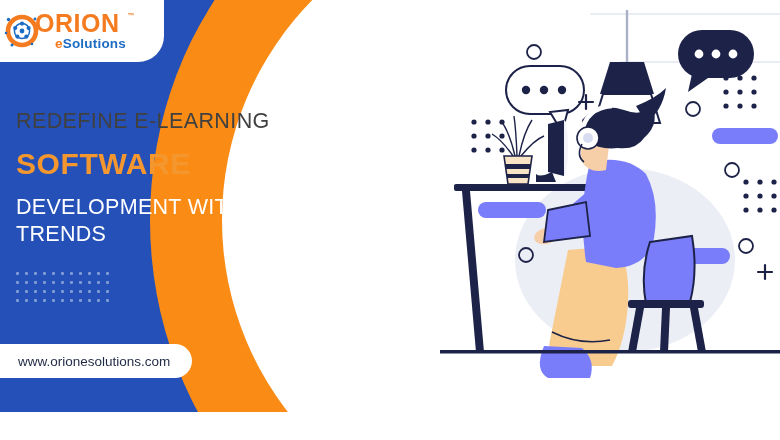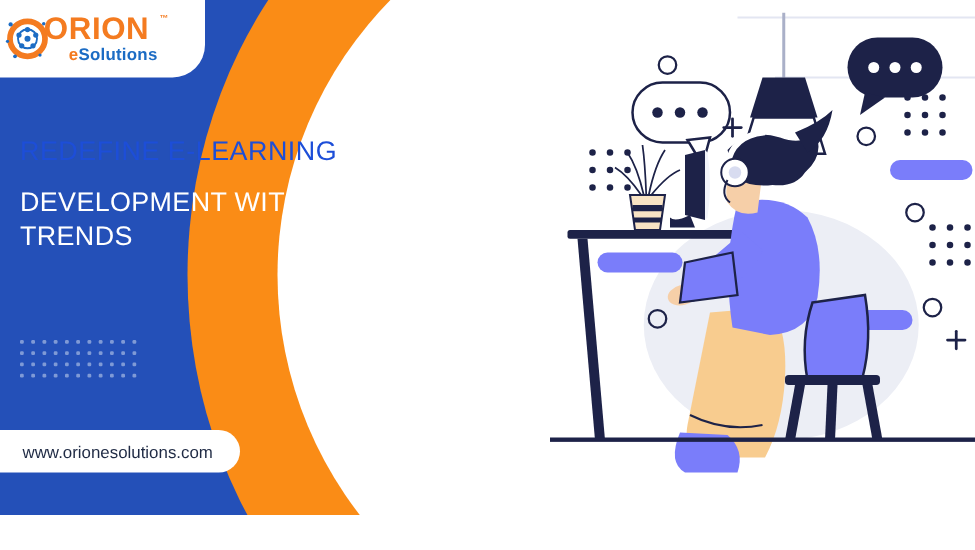--- a/index.html
+++ b/index.html
@@ -143,21 +143,21 @@
 
   
   .headline {
     position: absolute;
     left: 16px;
     top: 108px;
     width: 330px;
   }
   .hl-line1 {
     font-size: 21.5px;
-    color: #1d4ed8;
+    color: #404040;
     letter-spacing: 0.4px;
     line-height: 1.25;
   }
   .hl-line2 {
     font-size: 30px;
     font-weight: bold;
     color: #f5972f;
     letter-spacing: 0.6px;
     margin-top: 12px;
     line-height: 1.1;
@@ -240,20 +240,21 @@
       </svg>
     </span>
     <span class="logo-words">
       <span class="logo-orion"><span>ORION</span><span class="logo-tm">™</span></span>
       <span class="logo-esol"><span class="e-orange">e</span><span>Solutions</span></span>
     </span>
   </div>
 
   <div class="headline">
     <div class="hl-line1">REDEFINE E-LEARNING</div>
+    <div class="hl-line2">SOFTWARE</div>
     <div class="hl-line3">DEVELOPMENT WITH THESE 6 TRENDS</div>
   </div>
 
   <div class="dotgrid-left" id="dotgrid">
       <i style="background: rgb(127, 154, 214);"></i>
       <i style="background: rgb(127, 154, 214);"></i>
       <i style="background: rgb(127, 154, 214);"></i>
       <i style="background: rgb(127, 154, 214);"></i>
       <i style="background: rgb(127, 154, 214);"></i>
       <i style="background: rgb(127, 154, 214);"></i>

